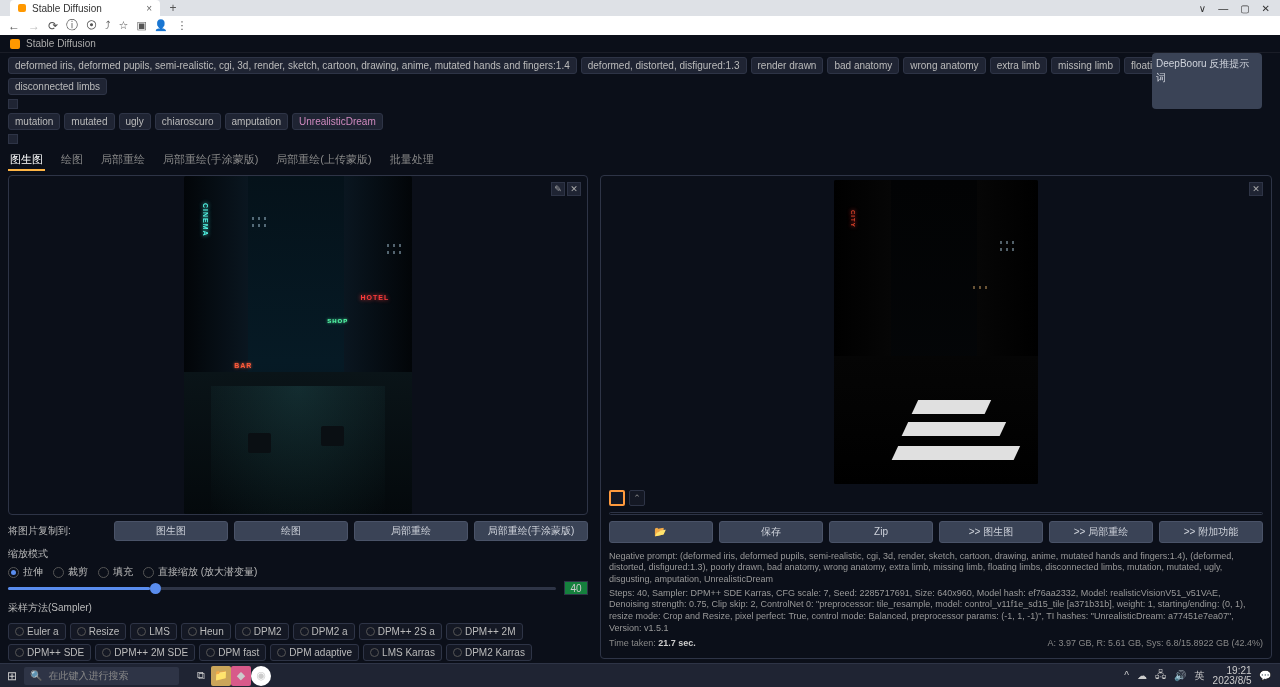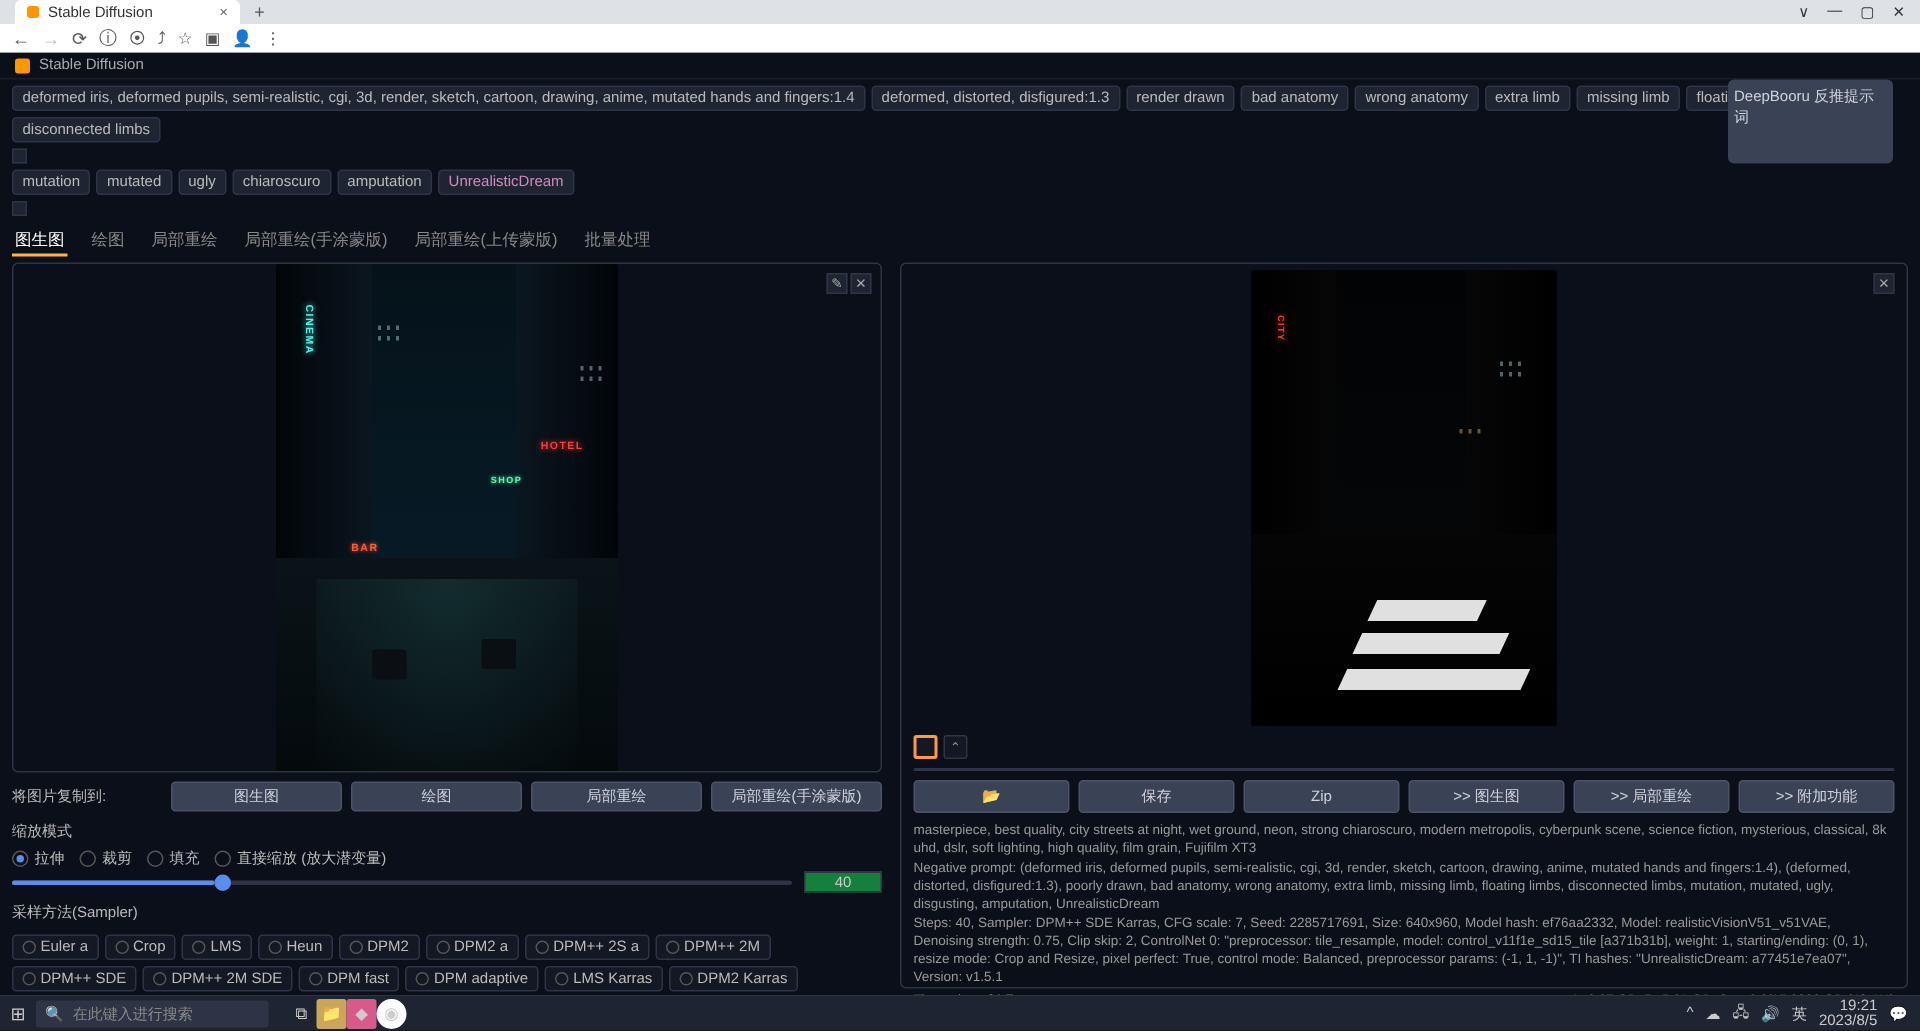--- a/index.html
+++ b/index.html
@@ -59,21 +59,21 @@
 .radio-row { display: flex; gap: 10px; align-items: flex-start; font-size: 10px; flex-wrap: wrap; }
 .radio-item { display: flex; align-items: center; gap: 4px; color: #bbb; }
 .radio-dot { width: 11px; height: 11px; border: 1px solid #555; border-radius: 50%; display: inline-flex; align-items: center; justify-content: center; }
 .radio-dot.sel::after { content: ""; width: 5px; height: 5px; background: #5a8dee; border-radius: 50%; }
 
 
 .slider-row { display: flex; align-items: center; gap: 8px; margin-top: 2px; }
 .slider-track { flex: 1; height: 3px; background: #2e3446; position: relative; border-radius: 2px; }
 .slider-fill { position: absolute; left: 0; top: 0; height: 100%; background: #5a8dee; border-radius: 2px; }
 .slider-thumb { position: absolute; top: -4px; width: 11px; height: 11px; background: #5a8dee; border-radius: 50%; }
-.num-box { width: 52px; height: 14px; background: #15803d; border: 1px solid #2e3446; font-size: 10px; color: #ccc; display: flex; align-items: center; justify-content: center; }
+.num-box { width: 24px; height: 14px; background: #15803d; border: 1px solid #2e3446; font-size: 10px; color: #ccc; display: flex; align-items: center; justify-content: center; }
 
 
 .sampler-grid { display: flex; flex-wrap: wrap; gap: 4px; margin-top: 4px; }
 .sampler-item { display: flex; align-items: center; gap: 3px; padding: 2px 6px; border: 1px solid #2e3446; border-radius: 3px; font-size: 10px; color: #bbb; background: #141824; }
 .sampler-item .radio-dot { width: 9px; height: 9px; }
 
 
 .close-out { position: absolute; top: 6px; right: 8px; width: 14px; height: 14px; background: #1f2433; border: 1px solid #2e3446; display: flex; align-items: center; justify-content: center; font-size: 9px; color: #aaa; }
 .out-image-wrap { display: flex; justify-content: center; margin-bottom: 6px; }
 .out-image { width: 204px; height: 304px; position: relative; overflow: hidden; border-radius: 2px; }
@@ -279,21 +279,21 @@
       </div>
 
       <div class="section-label">采样方法(Sampler)</div>
       <div class="sampler-grid" id="sampler-grid">
           <span class="sampler-item">
             <span class="radio-dot"></span>
             <span>Euler a</span>
           </span>
           <span class="sampler-item">
             <span class="radio-dot"></span>
-            <span>Crop</span>
+            <span>Resize</span>
           </span>
           <span class="sampler-item">
             <span class="radio-dot"></span>
             <span>LMS</span>
           </span>
           <span class="sampler-item">
             <span class="radio-dot"></span>
             <span>Heun</span>
           </span>
           <span class="sampler-item">
@@ -379,21 +379,20 @@
       <div class="action-row">
         <div class="action-btn">📂</div>
         <div class="action-btn">保存</div>
         <div class="action-btn">Zip</div>
         <div class="action-btn">&gt;&gt; 图生图</div>
         <div class="action-btn">&gt;&gt; 局部重绘</div>
         <div class="action-btn">&gt;&gt; 附加功能</div>
       </div>
 
       <div class="metadata">
-        <div>masterpiece, best quality, city streets at night, wet ground, neon, strong chiaroscuro, modern metropolis, cyberpunk scene, science fiction, mysterious, classical, 8k uhd, dslr, soft lighting, high quality, film grain, Fujifilm XT3</div>
         <div class="sep">Negative prompt: (deformed iris, deformed pupils, semi-realistic, cgi, 3d, render, sketch, cartoon, drawing, anime, mutated hands and fingers:1.4), (deformed, distorted, disfigured:1.3), poorly drawn, bad anatomy, wrong anatomy, extra limb, missing limb, floating limbs, disconnected limbs, mutation, mutated, ugly, disgusting, amputation, UnrealisticDream</div>
         <div class="sep">Steps: 40, Sampler: DPM++ SDE Karras, CFG scale: 7, Seed: 2285717691, Size: 640x960, Model hash: ef76aa2332, Model: realisticVisionV51_v51VAE, Denoising strength: 0.75, Clip skip: 2, ControlNet 0: "preprocessor: tile_resample, model: control_v11f1e_sd15_tile [a371b31b], weight: 1, starting/ending: (0, 1), resize mode: Crop and Resize, pixel perfect: True, control mode: Balanced, preprocessor params: (-1, 1, -1)", TI hashes: "UnrealisticDream: a77451e7ea07", Version: v1.5.1</div>
         <div class="stats-line">
           <span><span>Time taken:</span> <b style="color:#ccc;">21.7 sec.</b></span>
           <span>A: 3.97 GB, R: 5.61 GB, Sys: 6.8/15.8922 GB (42.4%)</span>
         </div>
       </div>
     </div>
   </div>
 </div>

